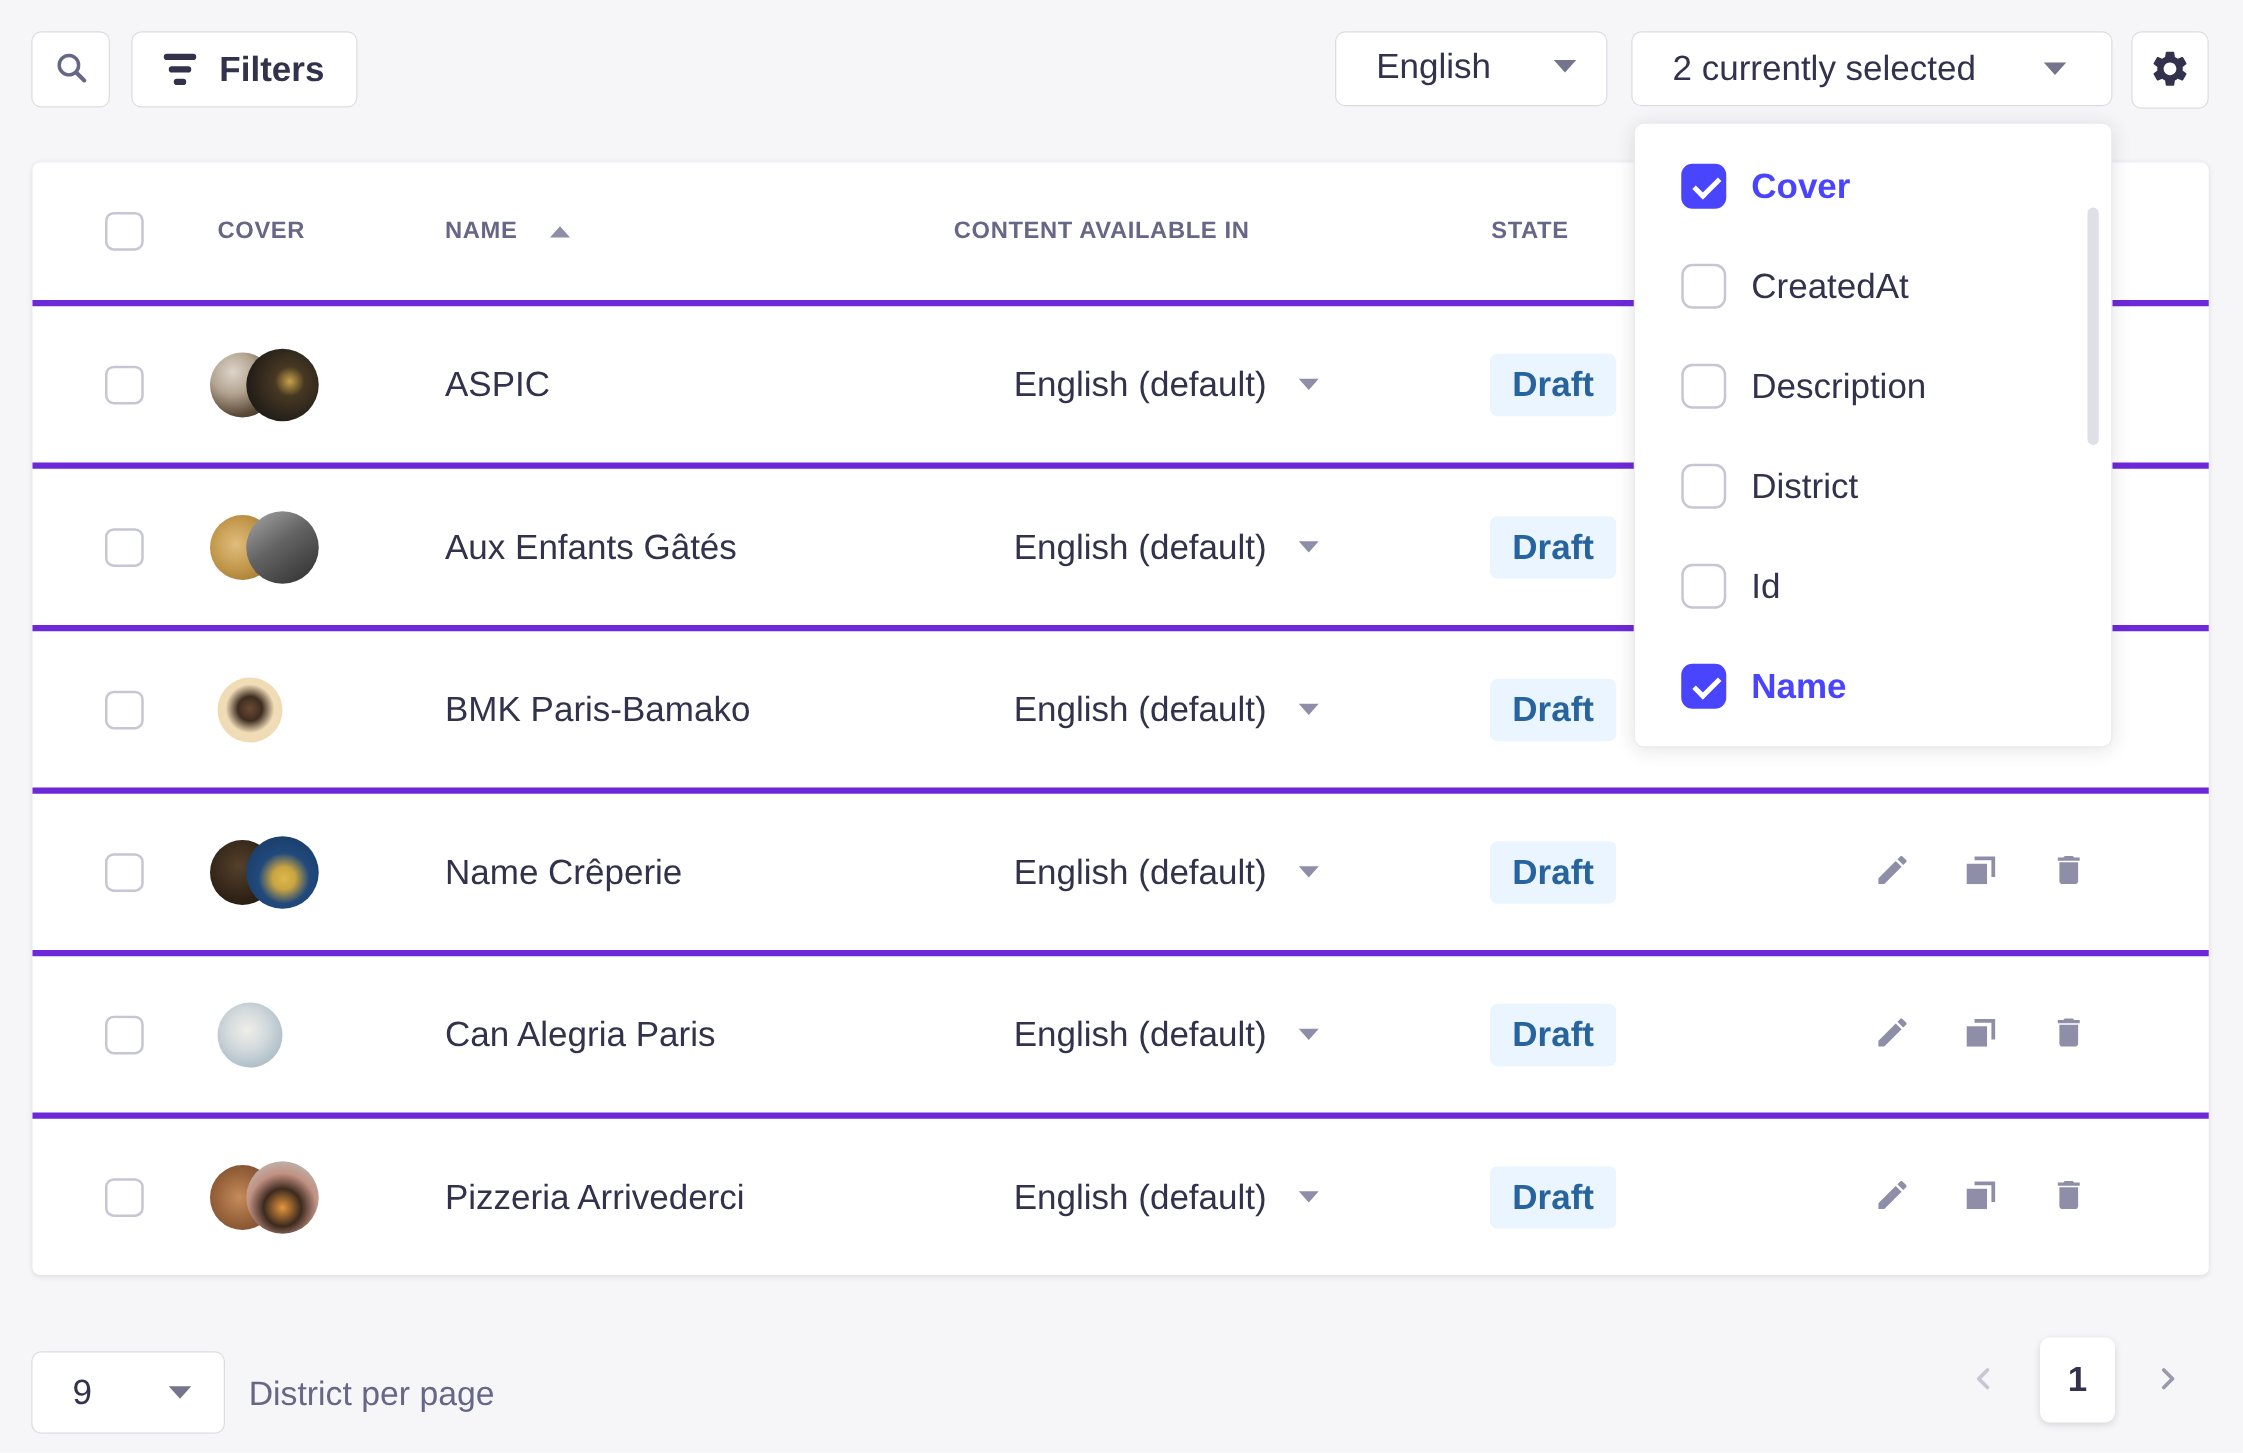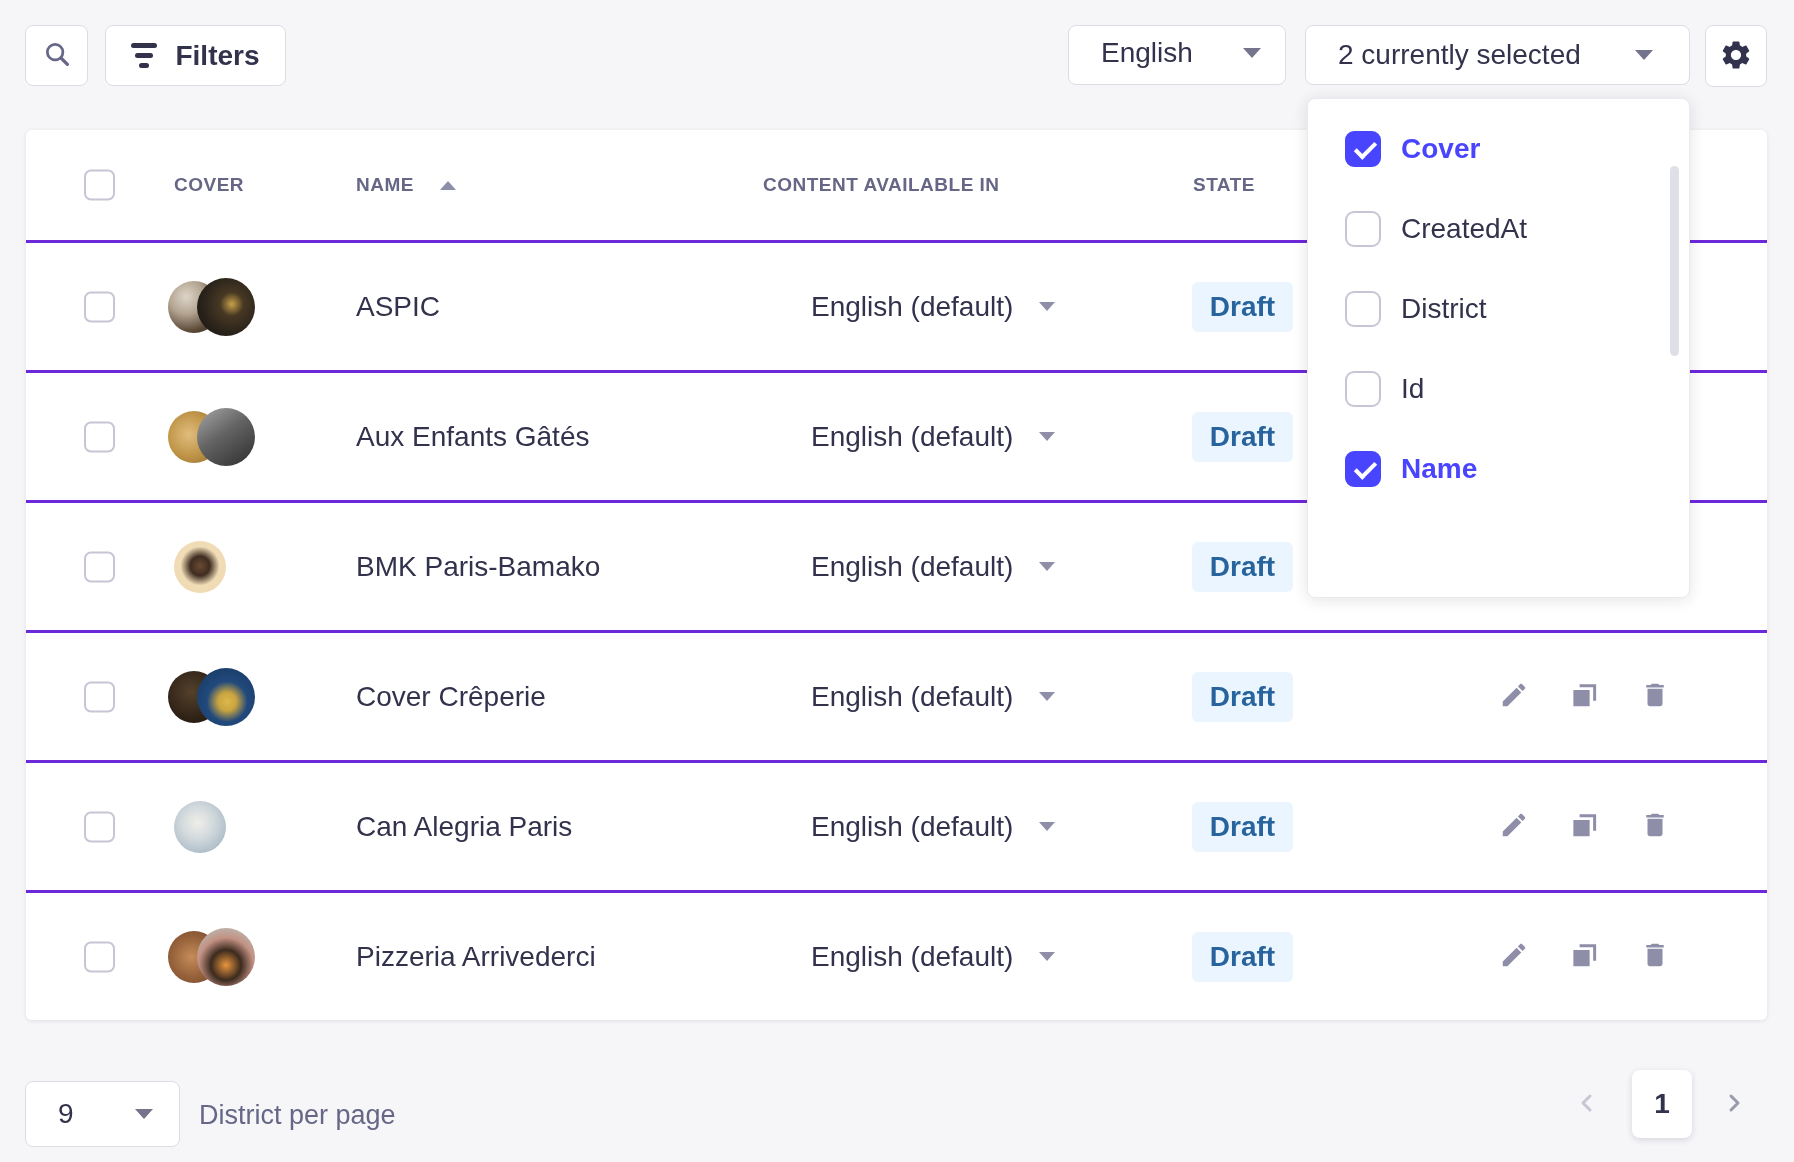--- a/index.html
+++ b/index.html
@@ -21,21 +21,21 @@
   .select-btn { position:absolute; background:#fff; border:1px solid #dcdce4; border-radius:8px; display:flex; align-items:center; justify-content:space-between; cursor:pointer; font-size:28px; color:#32324d; }
   .locale-select { left:1068px; top:25px; width:218px; height:60px; padding:0 24px 5px 32px; }
   .columns-select { left:1305px; top:25px; width:385px; height:60px; padding:0 36px 0 32px; }
   .caret-down { width:0; height:0; border-left:9px solid transparent; border-right:9px solid transparent; border-top:10px solid #74748c; }
 
   .settings-btn { left:1705px; top:25px; width:62px; height:62px; }
 
   
   .table-card { position:absolute; left:26px; top:130px; width:1741px; height:890px; background:#fff; border-radius:6px; box-shadow:0 1px 4px rgba(33,33,52,.10); }
   .t-header { position:relative; height:110px; }
-  .t-row { position:relative; height:130px; border-top:3px solid #6d28d9; }
+  .t-row { position:relative; height:130px; border-top:5px solid #6d28d9; }
   .cell { position:absolute; top:50%; transform:translateY(-50%); }
 
   .checkbox { width:31px; height:31px; background:#fff; border:2px solid #c6c6d4; border-radius:7px; cursor:pointer; }
   .c-check { left:58px; }
   .c-cover-h { left:148px; }
   .c-avatar { left:142px; width:90px; height:58px; }
   .c-name-h { left:330px; display:flex; align-items:center; gap:26px; cursor:pointer; }
   .c-name { left:330px; font-size:28px; color:#32324d; }
   .c-content-h { left:737px; }
   .c-locale { left:737px; display:flex; align-items:center; gap:26px; cursor:pointer;margin-left:48px; }
@@ -239,21 +239,21 @@
           </svg>
         </span>
       </button>
     </div>
         <div class="t-row">
       <div class="cell c-check checkbox"></div>
       <div class="cell c-avatar">
             <div class="av av-left" style="background: radial-gradient(circle at 45% 40%, rgb(84, 65, 44) 0%, rgb(46, 33, 21) 65%, rgb(32, 23, 18) 100%);"></div>
             <div class="av av-right" style="background: radial-gradient(circle at 52% 58%, rgb(220, 184, 78) 0%, rgb(201, 164, 64) 20%, rgb(33, 73, 124) 45%, rgb(22, 55, 95) 100%);"></div>
           </div>
-      <div class="cell c-name">Cover Crêperie</div>
+      <div class="cell c-name">Name Crêperie</div>
       <div class="cell c-locale">
         <span class="loc-label">English (default)</span>
         <span class="caret-down"></span>
       </div>
       <div class="cell c-state">
         <span class="badge">Draft</span>
       </div>
       <button class="action a-edit">
         <span>
           <svg width="30" height="30" viewBox="0 0 24 24" fill="#8e8ea9">
@@ -355,20 +355,24 @@
 
   <div class="panel">
     <div>
         <div class="opt checked">
       <span class="box"></span>
       <span class="lbl">Cover</span>
     </div>
         <div class="opt">
       <span class="box"></span>
       <span class="lbl">CreatedAt</span>
+    </div>
+        <div class="opt">
+      <span class="box"></span>
+      <span class="lbl">Description</span>
     </div>
         <div class="opt">
       <span class="box"></span>
       <span class="lbl">District</span>
     </div>
         <div class="opt">
       <span class="box"></span>
       <span class="lbl">Id</span>
     </div>
         <div class="opt checked">

